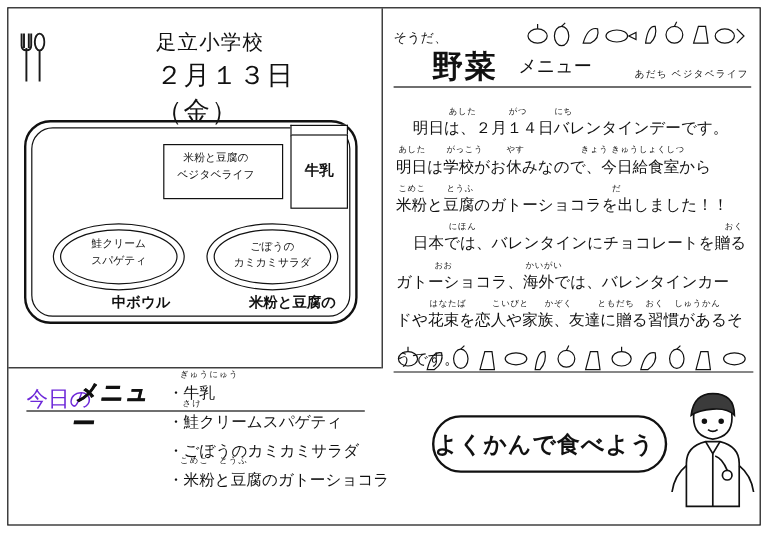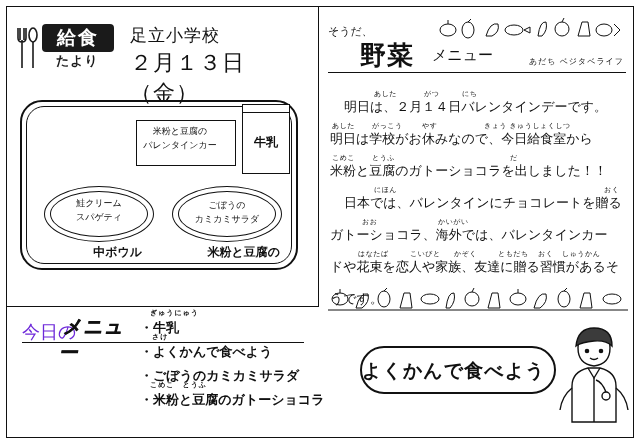--- a/index.html
+++ b/index.html
@@ -261,21 +261,20 @@
     left: 126px;
     top: 4px;
     width: 180px;
   }
   .menu-item {
     position: relative;
     font-size: 13px;
     color: #111;
     line-height: 24px;
     white-space: nowrap;
-    font-weight: bold;
   }
   .menu-item .ruby {
     position: absolute;
     top: -7px;
     font-size: 7px;
     color: #111;
     line-height: 8px;
     letter-spacing: 1px;
   }
 
@@ -408,40 +407,36 @@
   <div class="outer-frame"></div>
   <div class="divider-v"></div>
   <div class="divider-h"></div>
 
   <div class="header">
     <svg class="fork-icon" viewBox="0 0 22 44">
       <path d="M4 2 L4 14 M8 2 L8 14 M6 14 L6 42 M2 2 L2 12 Q2 16 6 16 Q10 16 10 12 L10 2" fill="none" stroke="#1a1a1a" stroke-width="1.6"></path>
       <ellipse cx="17" cy="9" rx="4" ry="7" fill="none" stroke="#1a1a1a" stroke-width="1.6"></ellipse>
       <path d="M17 16 L17 42" fill="none" stroke="#1a1a1a" stroke-width="1.6"></path>
     </svg>
-    <div class="kyushoku-badge">
-      <div class="kyushoku-black">給食</div>
-      <div class="kyushoku-sub">たより</div>
-    </div>
     <div class="school-name">足立小学校</div>
     <div class="issue-date">２月１３日（金）</div>
   </div>
 
   <div class="tray-area">
     <div class="tray-outer"></div>
     <div class="tray-inner"></div>
 
     <div class="milk-top"></div>
     <div class="milk-box"></div>
     <div class="milk-label">牛乳</div>
 
     <div class="gateau-box"></div>
     <div class="gateau-text">
       <span>米粉と豆腐の</span><br>
-      <span>バレンタインカー</span>
+      <span>ベジタベライフ</span>
     </div>
 
     <div class="bowl bowl-a"></div>
     <div class="bowl bowl-a-in"></div>
     <div class="bowl-text bowl-a-text">
       <span>鮭クリーム</span><br>
       <span>スパゲティ</span>
     </div>
     <div class="bowl-name bowl-a-name">中ボウル</div>
 
@@ -460,21 +455,21 @@
       <span class="menu-word">メニュー</span>
     </div>
     <div class="menu-rule"></div>
     <div class="menu-list">
       <div class="menu-item">
         <span class="ruby" style="left:10px">ぎゅうにゅう</span>
         <span>・牛乳</span>
       </div>
       <div class="menu-item">
         <span class="ruby" style="left:12px">さけ</span>
-        <span>・よくかんで食べよう</span>
+        <span>・鮭クリームスパゲティ</span>
       </div>
       <div class="menu-item">
         <span class="ruby" style="left:0px"></span>
         <span>・ごぼうのカミカミサラダ</span>
       </div>
       <div class="menu-item">
         <span class="ruby" style="left:10px">こめこ　とうふ</span>
         <span>・米粉と豆腐のガトーショコラ</span>
       </div>
     </div>

